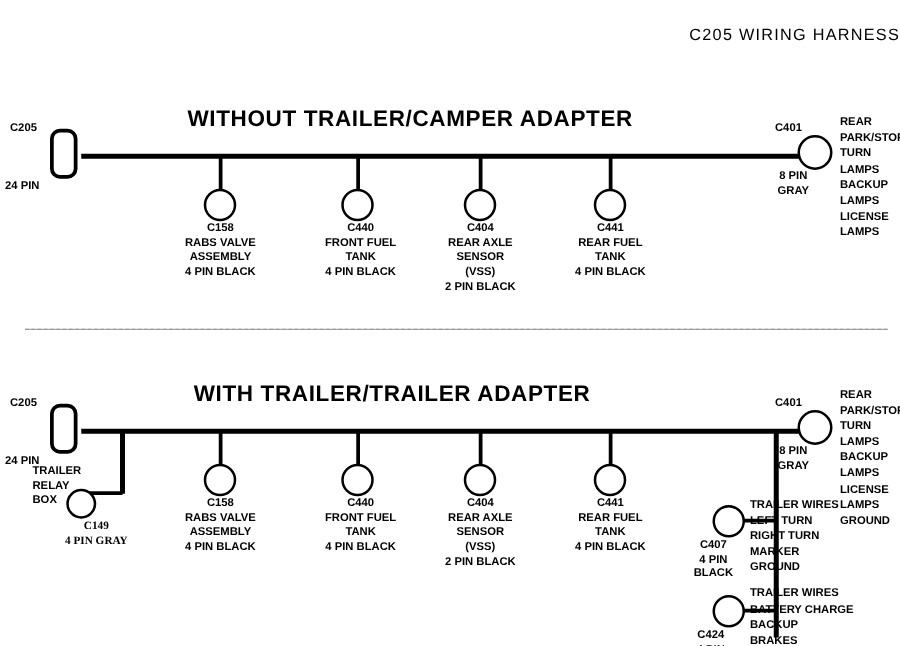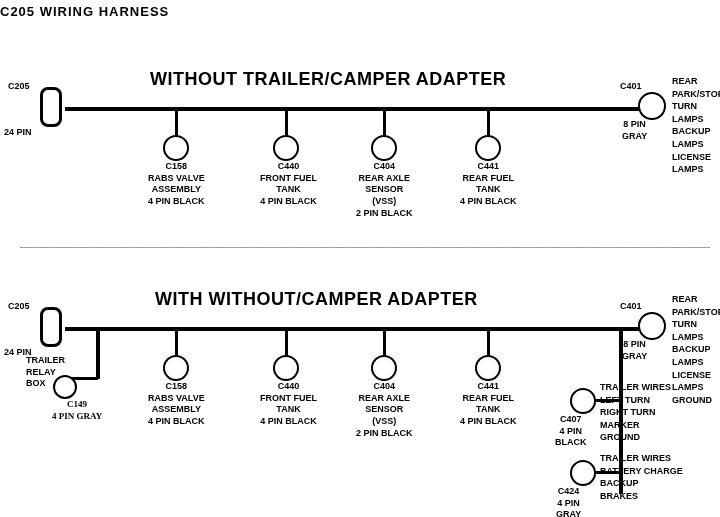--- a/index.html
+++ b/index.html
@@ -6,24 +6,24 @@
     body {
       width: 720px;
       height: 517px;
       background: #fff;
       font-family: Arial, sans-serif;
       font-size: 10px;
       overflow: hidden;
       position: relative;
     }
     .page-title {
-      text-align: left;
+      text-align: right;
       font-size: 13px;
-      font-weight: bold;
-      padding-top: 4px;
+      font-weight: normal;
+      padding-top: 20px;
       letter-spacing: 1px;
     }
     .diagram-container {
       position: relative;
       width: 720px;
       height: 500px;
     }
     
     .section-label {
       font-size: 18px;
@@ -119,21 +119,21 @@
   <div class="drop-line" style="top:90px; left:383px; height:28px;"></div>
   <div class="conn-circle" style="top:116px; left:371px; width:26px; height:26px;"></div>
   <div class="conn-label" style="top:142px; left:356px;">C404<br>REAR AXLE<br>SENSOR<br>(VSS)<br>2 PIN BLACK</div>
 
   <div class="drop-line" style="top:90px; left:487px; height:28px;"></div>
   <div class="conn-circle" style="top:116px; left:475px; width:26px; height:26px;"></div>
   <div class="conn-label" style="top:142px; left:460px;">C441<br>REAR FUEL<br>TANK<br>4 PIN BLACK</div>
 
   <div style="position:absolute; top:228px; left:20px; width:690px; height:1px; background:#aaa; border-top:1px dashed #999;"></div>
 
-  <div class="section-label" style="top:270px; left:155px;">WITH  WITHOUT/CAMPER  ADAPTER</div>
+  <div class="section-label" style="top:270px; left:155px;">WITH  TRAILER/TRAILER  ADAPTER</div>
 
   <div class="wire-line" style="top:308px; left:65px; width:590px;"></div>
 
   <div class="conn-rect" style="top:288px; left:40px; width:22px; height:40px;"></div>
   <div class="conn-label-left" style="top:282px; left:8px;">C205</div>
   <div class="conn-label-left" style="top:328px; left:4px; text-align:center;">24 PIN</div>
 
   <div class="wire-vert" style="top:310px; left:96px; height:50px;"></div>
   <div class="wire-line" style="top:358px; left:65px; width:33px; height:3px;"></div>
   <div class="conn-circle" style="top:356px; left:53px; width:24px; height:24px;"></div>

